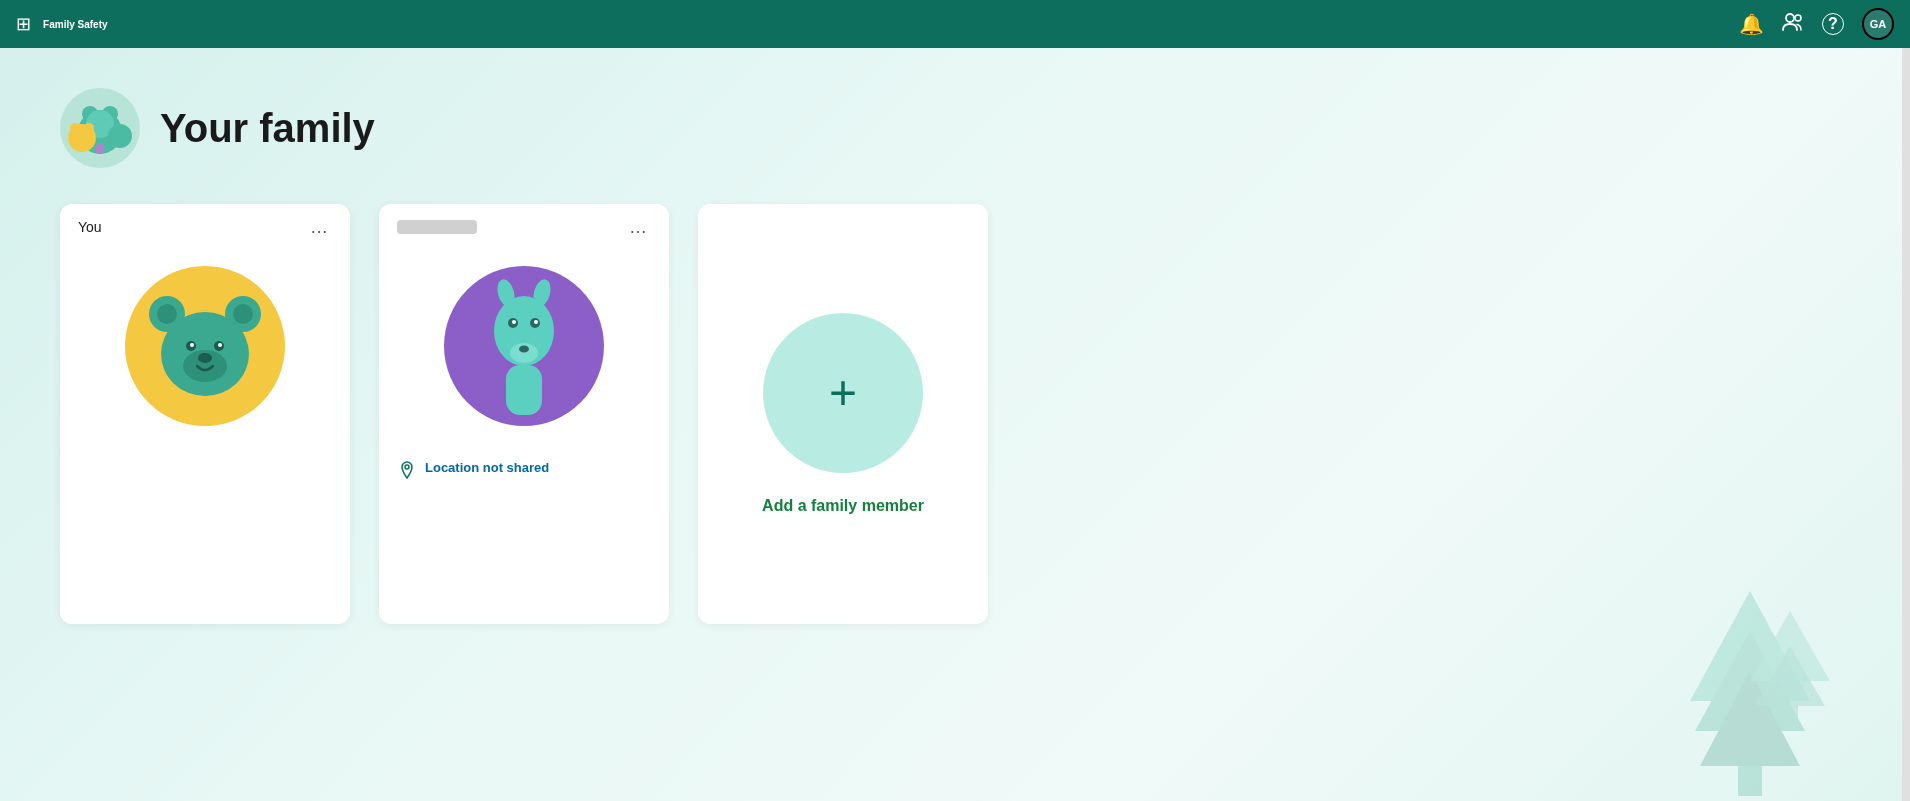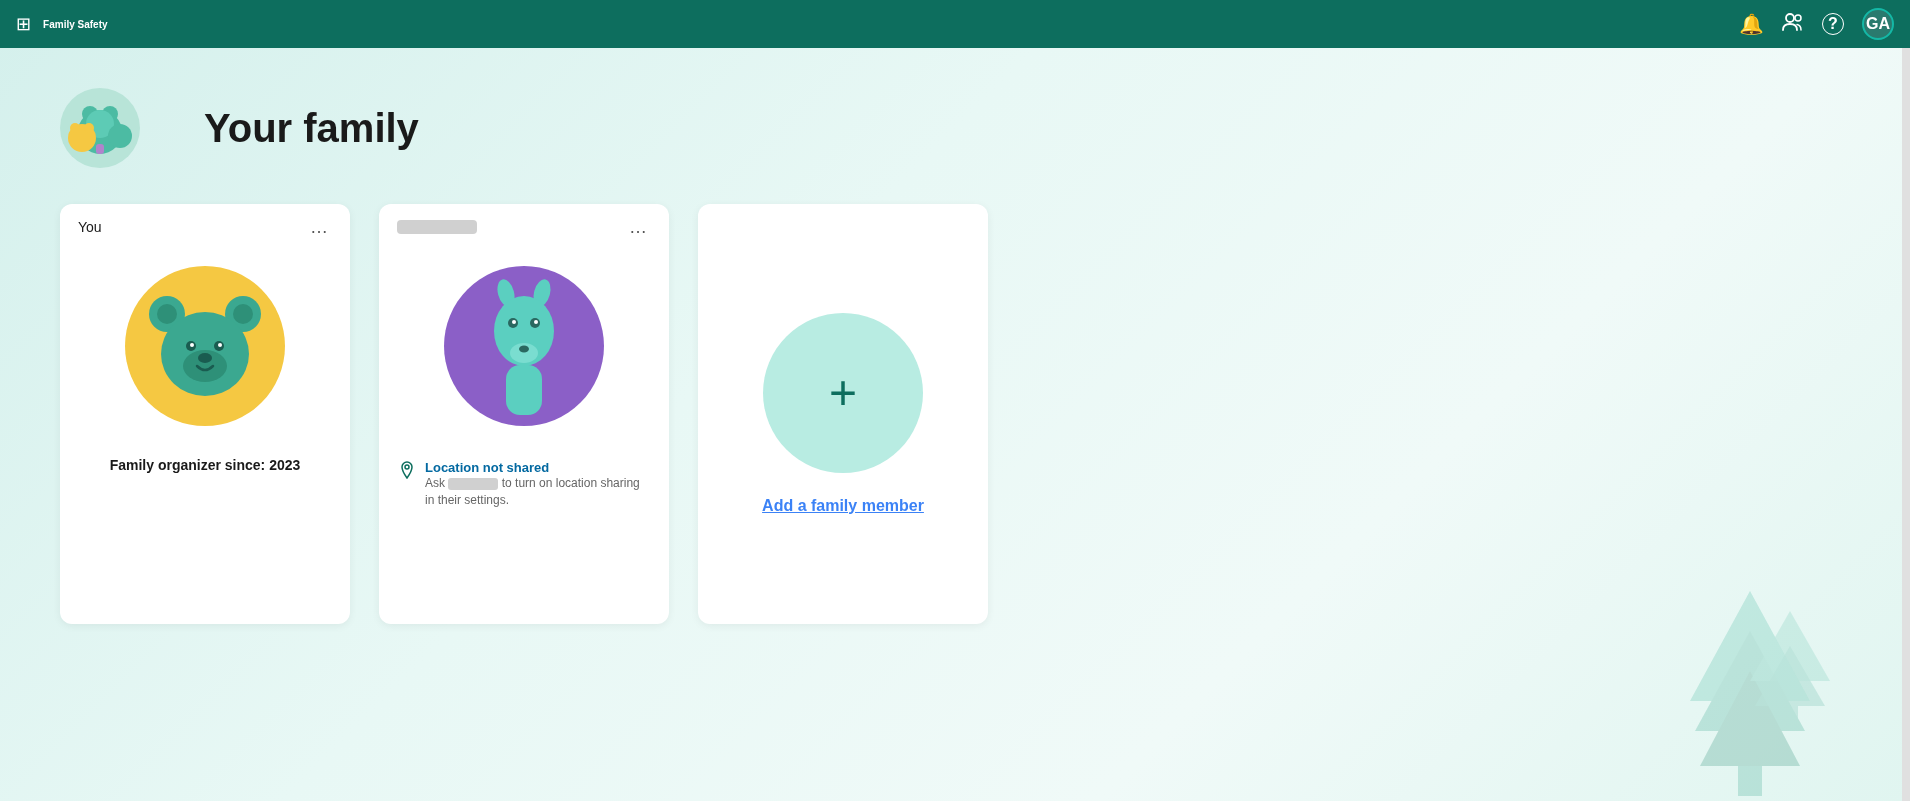--- a/index.html
+++ b/index.html
@@ -39,26 +39,26 @@
     .header-icon {
       color: #fff;
       font-size: 20px;
       cursor: pointer;
     }
     .avatar-circle {
       width: 32px;
       height: 32px;
       border-radius: 50%;
       background-color: #2a7a6e;
-      border: 2px solid #14b8a6;
+      border: 2px solid #000000;
       display: flex;
       align-items: center;
       justify-content: center;
       color: #fff;
-      font-size: 16px;
+      font-size: 11px;
       font-weight: 700;
       cursor: pointer;
     }
 
     
     .main {
       padding: 40px 60px;
       position: relative;
     }
 
@@ -77,21 +77,20 @@
       display: flex;
       align-items: center;
       justify-content: center;
       overflow: hidden;
       flex-shrink: 0;
     }
     .page-title {
       font-size: 40px;
       font-weight: 700;
       color: #1a1a1a;
-      margin-left: 44px;
     }
 
     
     .cards-container {
       display: flex;
       gap: 29px;
     }
 
     
     .card {
@@ -226,22 +225,21 @@
     }
     .add-plus {
       color: #0d6e5e;
       font-size: 48px;
       font-weight: 300;
       line-height: 1;
     }
     .add-label {
       font-size: 16px;
       font-weight: 600;
-      color: #3b82f6;
-      text-decoration: underline;
+      color: #15803d;
     }
 
     
     .bg-decoration {
       position: fixed;
       bottom: 0;
       right: 60px;
       width: 200px;
       height: 220px;
       pointer-events: none;
@@ -328,23 +326,20 @@
             <circle cx="84" cy="70" r="5" fill="#1a5c50"></circle>
             <circle cx="57" cy="69" r="2" fill="#fff"></circle>
             <circle cx="85" cy="69" r="2" fill="#fff"></circle>
 
             <ellipse cx="70" cy="82" rx="7" ry="5" fill="#1a5c50"></ellipse>
 
             <path d="M62 90 Q70 98 78 90" stroke="#1a5c50" stroke-width="2.5" fill="none" stroke-linecap="round"></path>
           </svg>
         </div>
       </div>
-      <div class="card-info">
-        <span class="card-info-text">Family organizer since: 2023</span>
-      </div>
     </div>
 
     <div class="card member-card">
       <div class="card-header">
         <div class="card-name-blurred"></div>
         <button class="card-more-btn">…</button>
       </div>
       <div class="card-avatar-area">
         <div class="llama-avatar">
 
@@ -371,25 +366,20 @@
       <div class="card-details">
         <div class="detail-row">
           <span class="detail-icon">
             <svg width="16" height="18" viewBox="0 0 16 18" fill="none">
               <path d="M8 1C5.24 1 3 3.24 3 6c0 4 5 11 5 11s5-7 5-11c0-2.76-2.24-5-5-5z" stroke="#0d6e5e" stroke-width="1.5" fill="none"></path>
               <circle cx="8" cy="6" r="2" stroke="#0d6e5e" stroke-width="1.5" fill="none"></circle>
             </svg>
           </span>
           <div class="detail-text-group">
             <div class="detail-title">Location not shared</div>
-            <div class="detail-sub">
-              <span>Ask</span>
-              <span class="blurred-name"></span>
-              <span>to turn on location sharing in their settings.</span>
-            </div>
           </div>
         </div>
       </div>
     </div>
 
     <div class="card add-card">
       <div class="add-circle">
         <span class="add-plus">+</span>
       </div>
       <span class="add-label">Add a family member</span>

